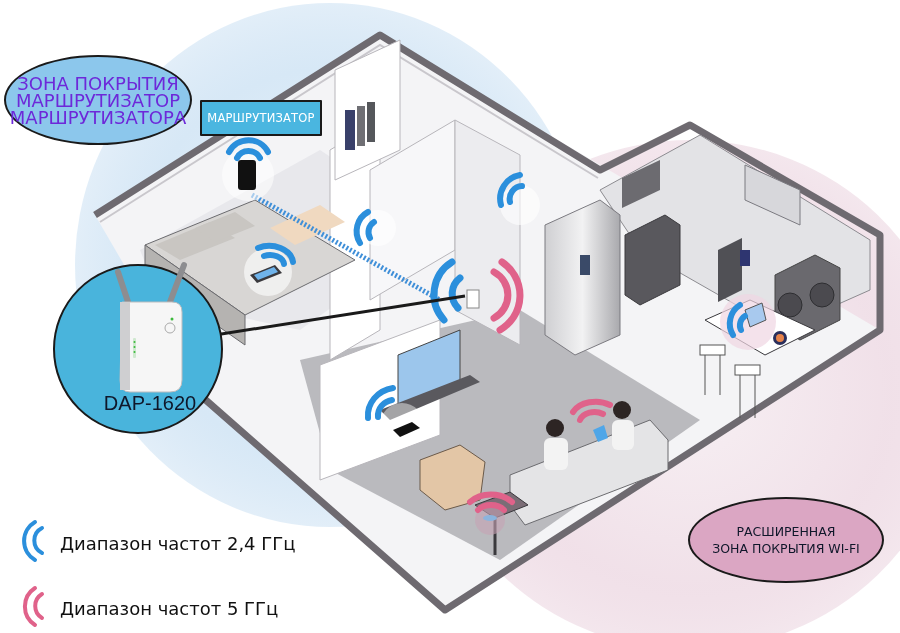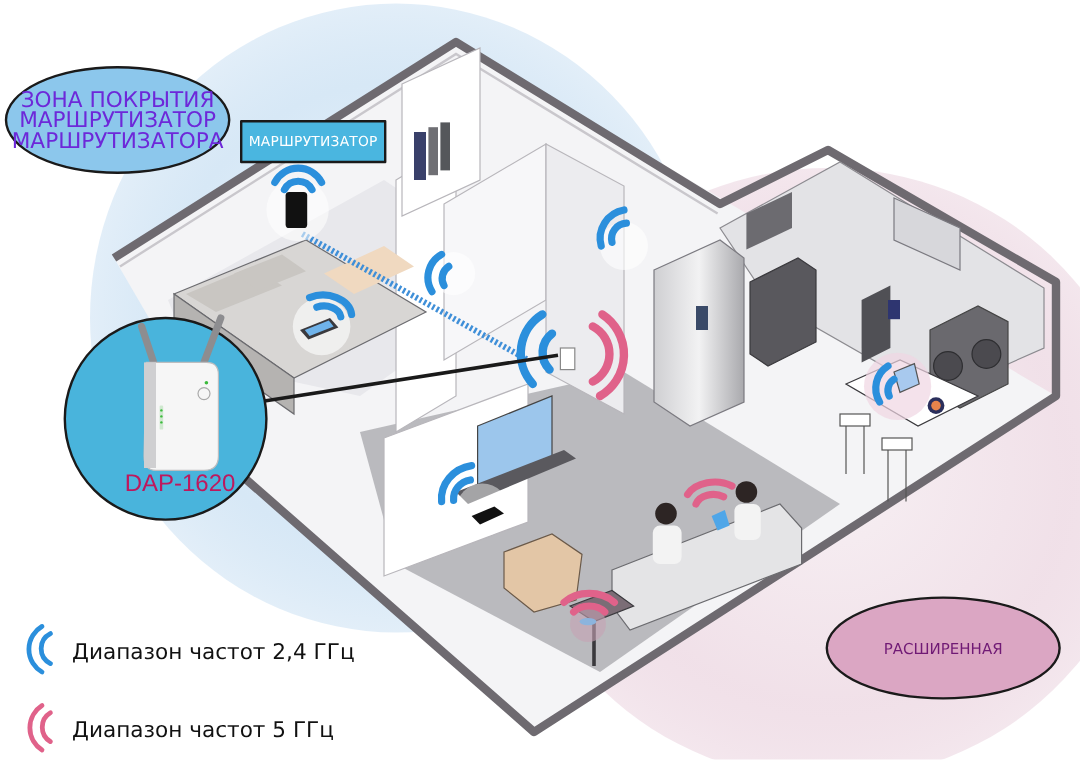--- a/index.html
+++ b/index.html
@@ -9,31 +9,31 @@
   .ell-router {
     position: absolute; left: 4px; top: 55px; width: 188px; height: 90px;
     border: 2px solid #1a1a1a; border-radius: 50%; background: #8cc7ec;
     display: flex; flex-direction: column; justify-content: center; align-items: center;
     font-size: 18px; line-height: 17px; color: #6d28d9; box-sizing: border-box;
   }
   .ell-ext {
     position: absolute; left: 688px; top: 497px; width: 196px; height: 86px;
     border: 2px solid #1a1a1a; border-radius: 50%; background: #dba6c3;
     display: flex; flex-direction: column; justify-content: center; align-items: center;
-    font-size: 12.5px; line-height: 17px; color: #701a75; box-sizing: border-box;
+    font-size: 12.5px; line-height: 17px; color: #0f172a; box-sizing: border-box;
   }
   .router-tag {
     position: absolute; left: 200px; top: 100px; width: 122px; height: 36px;
     background: #4ab6e0; border: 2px solid #1a1a1a; border-radius: 1px;
     color: #ffffff; font-size: 11.5px; display: flex; align-items: center;
     justify-content: center; box-sizing: border-box; letter-spacing: 0.2px;
   }
   .dap-label {
     position: absolute; left: 70px; top: 392px; width: 160px; text-align: center;
-    color: #be185d; font-family: "Liberation Sans", sans-serif; font-size: 20px;
+    color: #0f172a; font-family: "Liberation Sans", sans-serif; font-size: 20px;
   }
   .legend-row { position: absolute; left: 22px; display: flex; align-items: center; }
   .legend-row .txt { font-size: 18px; color: #111; margin-left: 10px; }
 </style>
 </head>
 <body>
 
 <svg id="scene" viewBox="0 0 900 633" xmlns="http://www.w3.org/2000/svg">
   <defs>
     <radialGradient id="gBlue" cx="50%" cy="50%" r="50%">
@@ -208,20 +208,21 @@
   <span>МАРШРУТИЗАТОР</span>
   <span>МАРШРУТИЗАТОРА</span>
 </div>
 
 <div class="router-tag">МАРШРУТИЗАТОР</div>
 
 <div class="dap-label">DAP-1620</div>
 
 <div class="ell-ext">
   <span>РАСШИРЕННАЯ</span>
+  <span>ЗОНА ПОКРЫТИЯ WI-FI</span>
 </div>
 
 <div class="legend-row" style="top:533px; left:50px;">
   <span class="txt">Диапазон частот 2,4 ГГц</span>
 </div>
 <div class="legend-row" style="top:598px; left:50px;align-items:flex-end;">
   <span class="txt">Диапазон частот 5 ГГц</span>
 </div>
 
 </body></html>

